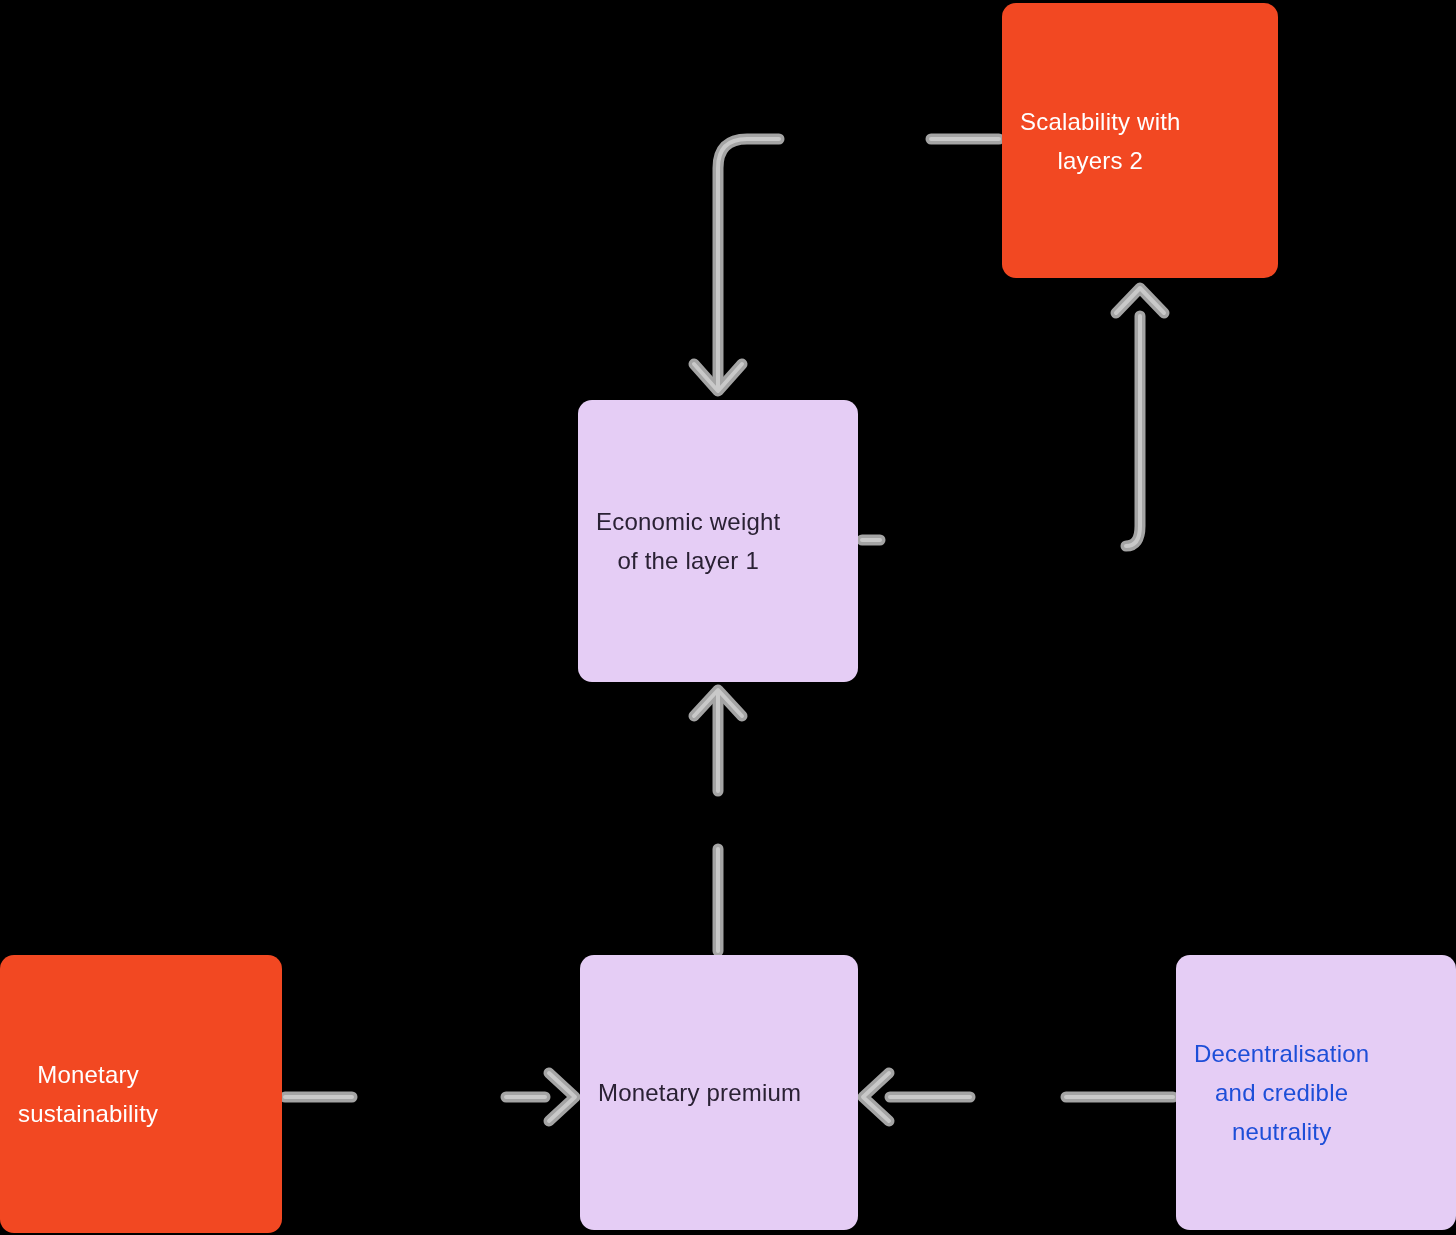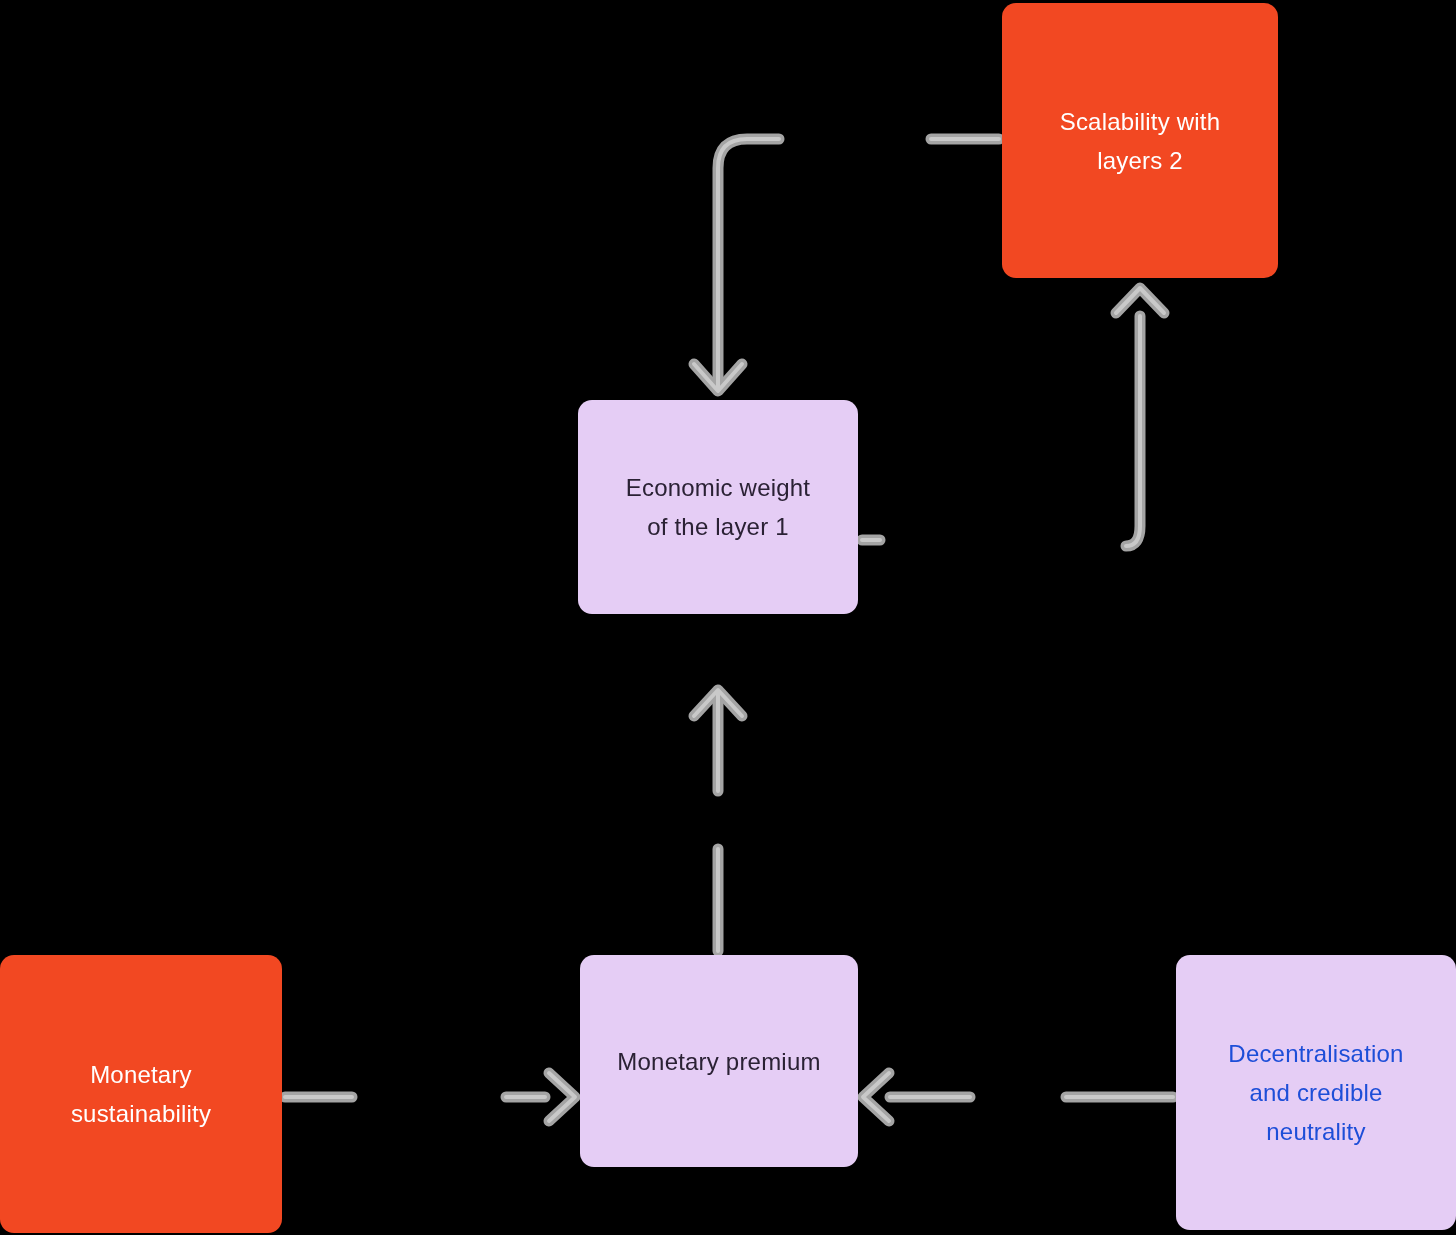--- a/index.html
+++ b/index.html
@@ -35,33 +35,32 @@
     stroke: var(--arrow-hl);
     stroke-width: 4;
     stroke-linecap: round;
     stroke-linejoin: round;
   }
   .node {
     position: absolute;
     border-radius: 14px;
     display: flex;
     align-items: center;
-    justify-content: center;
     text-align: center;
     font-size: 24px;
     line-height: 39px;
     font-weight: 400;
     letter-spacing: 0.2px;
     padding: 10px 18px;
   }
   .node .label { white-space: pre-line; }
   .node-scalability            { left: 1002px; top: 3px;   width: 276px; height: 275px; }
-  .node-economic-weight        { left: 578px;  top: 400px; width: 280px; height: 214px; }
+  .node-economic-weight        { left: 578px;  top: 400px; width: 280px; height: 282px; }
   .node-economic-sustainability{ left: 0px;    top: 955px; width: 282px; height: 278px; }
-  .node-monetary-premium       { left: 580px;  top: 955px; width: 278px; height: 212px; }
+  .node-monetary-premium       { left: 580px;  top: 955px; width: 278px; height: 275px; }
   .node-decentralisation       { left: 1176px; top: 955px; width: 280px; height: 275px; }
 </style>
 </head>
 <body>
 
 <div class="canvas">
 
   <svg class="edges-layer" viewBox="0 0 1456 1235" xmlns="http://www.w3.org/2000/svg">
 
     <g>

